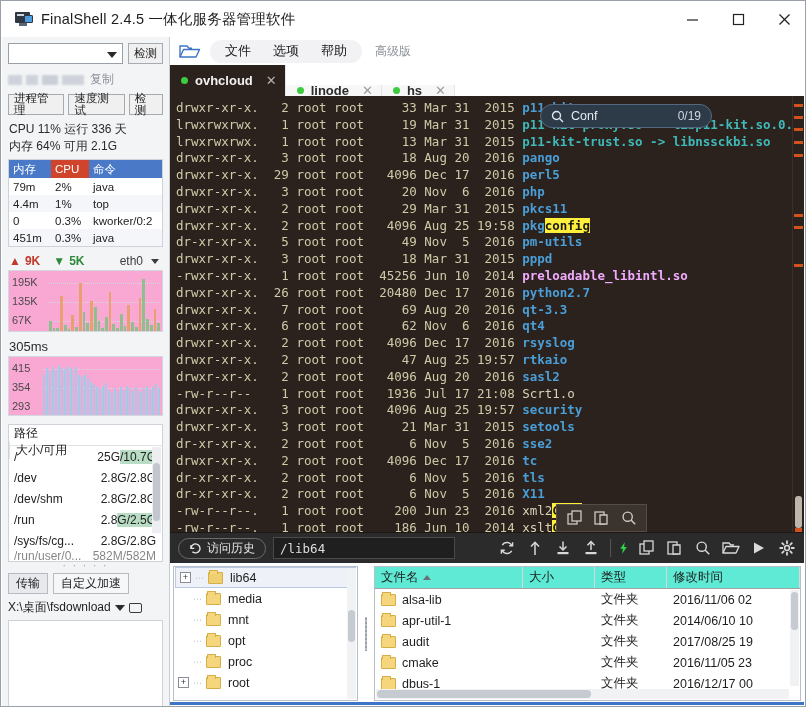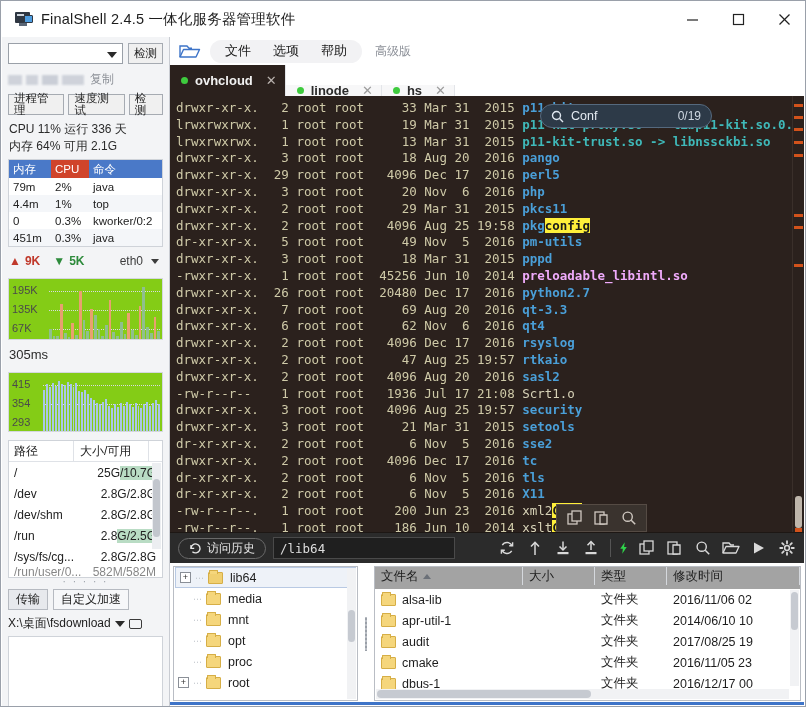--- a/index.html
+++ b/index.html
@@ -110,40 +110,40 @@
   .arrow-up { color: #c0392b; font-size: 12px; }
   .arrow-dn { color: #2e8b3c; font-size: 12px; }
   #net-up { color: #c0392b; font-weight: bold; }
   #net-dn { color: #2e8b3c; font-weight: bold; }
   #net-if { margin-left: auto; color: #3c3c3c; font-size: 12px; }
   #net-if-caret {
     width: 0; height: 0; border-left: 4px solid transparent; border-right: 4px solid transparent;
     border-top: 5px solid #3c3c3c; margin-left: 4px; margin-right: 4px;
   }
   .chartbox {
-    margin: 10px 6px 0 6px; border: 1px solid #d4d8de; background: #84cc16;
+    margin: 2px 6px 0 6px; border: 1px solid #d4d8de; background: #f9a8d4;
     position: relative; overflow: hidden;
   }
   #net-chart { height: 62px; }
   .ylabels { position: absolute; left: 3px; top: 2px; font-size: 11px; color: #4a4a4a; line-height: 19px; z-index: 3; }
   .bars { position: absolute; left: 40px; right: 2px; bottom: 0; top: 2px; display: flex; align-items: flex-end; gap: 1px; }
   .bars i { display: block; flex: 1; }
   .gridline { position: absolute; left: 40px; right: 2px; border-top: 1px dotted #d7dbe2; }
 
   #lat-label { margin: 7px 0 0 7px; font-size: 13px; color: #2b2b2b; }
   #lat-chart { height: 60px; }
   #lat-chart .bars { left: 34px; }
   #lat-chart .gridline { left: 34px; }
 
   
   #disk-table {
     margin: 8px 6px 0 6px; border: 1px solid #cfd3d9; background: #fff; font-size: 12px;
     position: relative;
   }
-  #disk-table .dhead { display: flex; height: 21px; background: #fff; border-bottom: 1px solid #dfe2e7; color: #222; }
+  #disk-table .dhead { display: flex; height: 21px; background: #fff; border-bottom: 1px solid #dfe2e7; color: #222; flex-direction: column; }
   #disk-table .dhead .c { display: flex; align-items: center; }
   #disk-table .dhead .c0 { width: 64px; padding-left: 5px; }
   #disk-table .dhead .c1 { flex: 1; padding-left: 6px; border-left: 1px solid #dfe2e7; }
   #disk-table .dhead .c2 { width: 14px; border-left: 1px solid #dfe2e7; }
   #disk-table .drow { display: flex; height: 21px; color: #222; align-items: center; }
   #disk-table .drow .p { width: 76px; padding-left: 5px; white-space: nowrap; overflow: hidden; }
   #disk-table .drow .v { flex: 1; text-align: right; padding-right: 6px; white-space: nowrap; }
   #disk-table .drow .v .hl { background: #b9dcc4; }
   #disk-table .dscroll {
     position: absolute; right: 1px; top: 22px; width: 9px; height: 86px;
@@ -278,21 +278,21 @@
   }
   .folder.open { background: #f0cf70; }
   #tree-scroll { position: absolute; right: 1px; top: 1px; width: 9px; bottom: 1px; background: #f1f2f4; }
   #tree-scroll i { position: absolute; left: 1px; top: 42px; width: 7px; height: 32px; background: #c6cad1; border-radius: 4px; }
   #tree-splitter { width: 8px; display: flex; align-items: center; justify-content: center; }
   #tree-splitter i { width: 2px; height: 34px; background: #b9bdc4;
     background-image: radial-gradient(circle, #9aa0a8 1px, transparent 1px);
     background-size: 2px 4px; }
 
   #list-pane { flex: 1; border: 1px solid #b9bdc4; background: #fff; position: relative; overflow: hidden; }
-  #list-head { display: flex; height: 22px; background: #a3a3a3; border-bottom: 4px solid #a3a3a3; font-size: 12.5px; color: #1d1d1d; }
+  #list-head { display: flex; height: 22px; background: #5eead4; border-bottom: 1px solid #a3a3a3; font-size: 12.5px; color: #1d1d1d; }
   #list-head .h { display: flex; align-items: center; padding-left: 6px; border-right: 1px solid #d5d8dd; gap: 4px; }
   #list-head .h0 { width: 148px; }
   #list-head .h1 { width: 72px; }
   #list-head .h2 { width: 72px; }
   #list-head .h3 { flex: 1; }
   .sortcaret { width: 0; height: 0; border-left: 4px solid transparent; border-right: 4px solid transparent; border-bottom: 5px solid #6b7078; }
   .frow { display: flex; height: 21px; align-items: center; font-size: 12.5px; color: #1d1d1d; }
   .frow .n { width: 148px; display: flex; align-items: center; gap: 6px; padding-left: 6px; }
   .frow .s { width: 72px; text-align: right; padding-right: 8px; }
   .frow .t { width: 72px; padding-left: 6px; }

